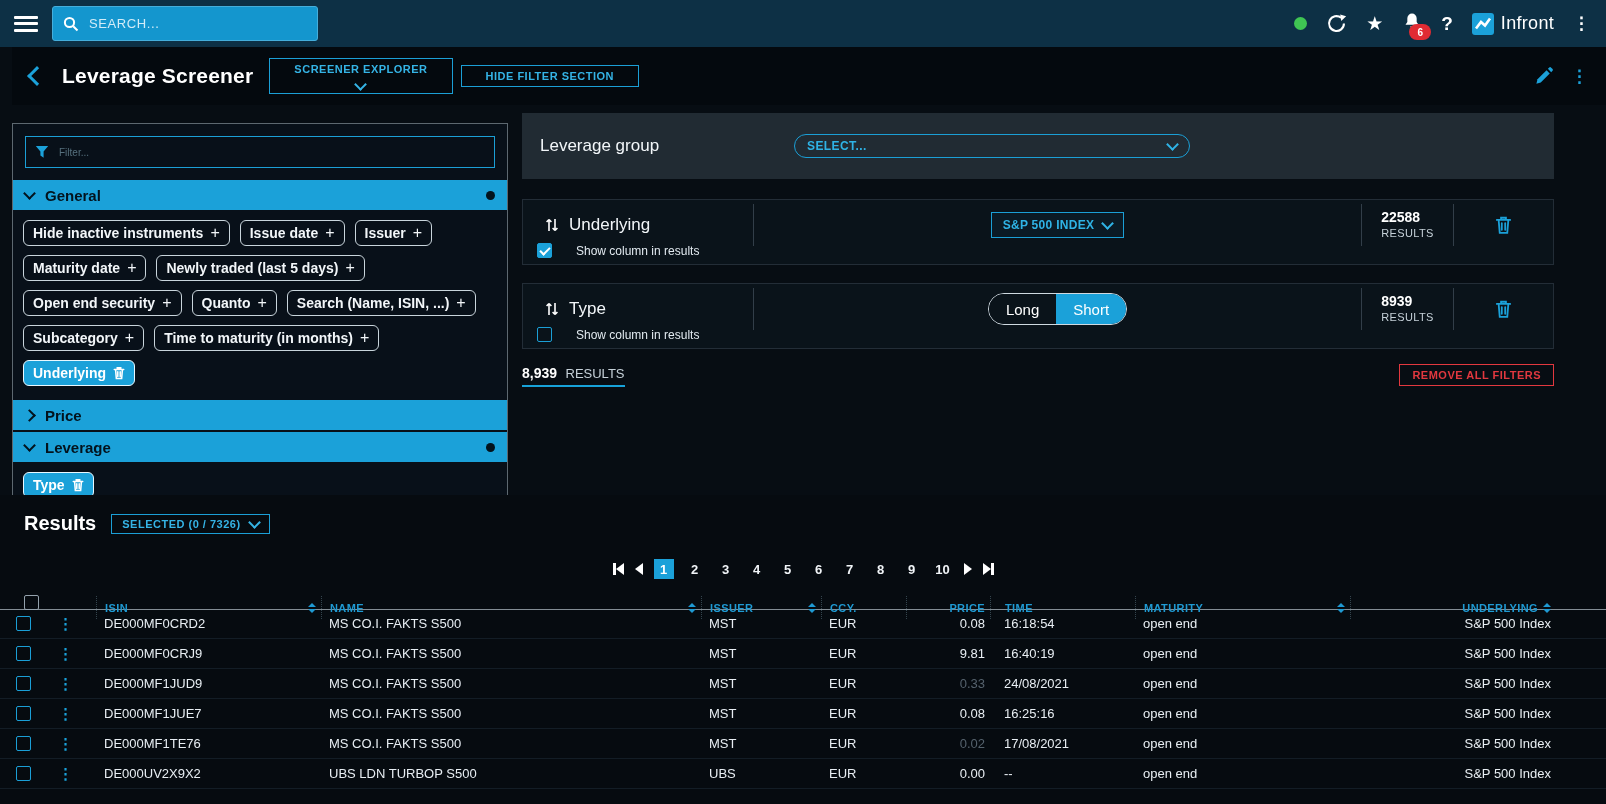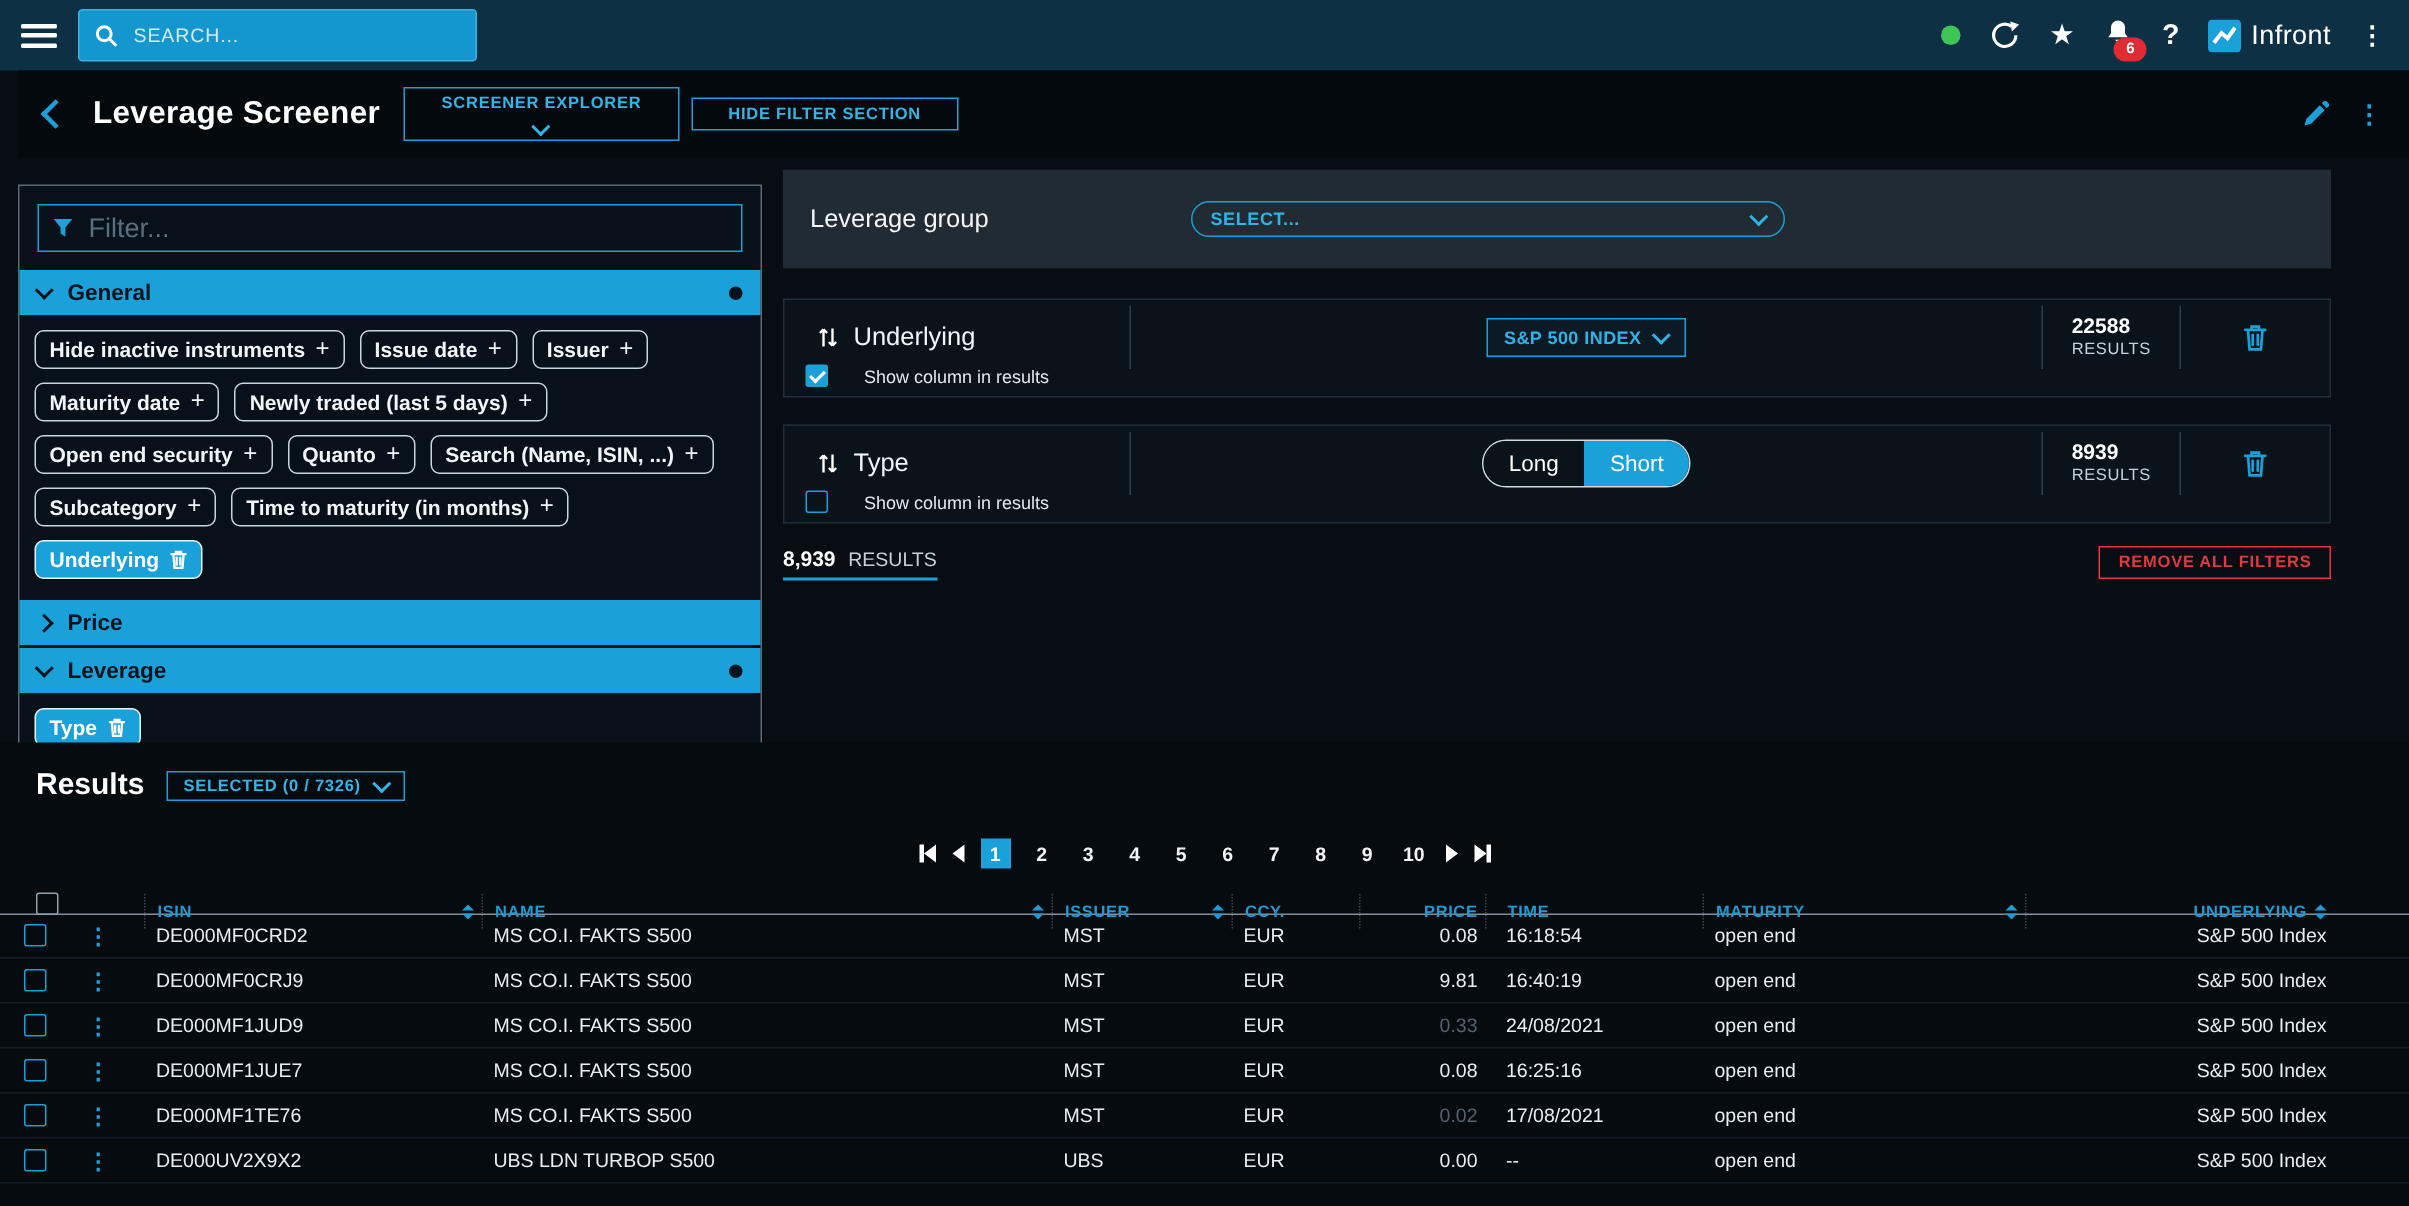--- a/index.html
+++ b/index.html
@@ -40,21 +40,21 @@
   .cyandots{color:#1ba1d9;font-size:17px;font-weight:700;}
 
   
   .chev{display:inline-block;width:7px;height:7px;border-right:2px solid currentColor;border-bottom:2px solid currentColor;
     transform:rotate(45deg);margin-top:-3px;}
   .chev.right{transform:rotate(-45deg);margin-top:0;}
 
   
   .fpanel{position:absolute;left:12px;top:123px;width:496px;border:1px solid #5d6870;background:#081019;box-sizing:border-box;}
   .finput{margin:12px;height:30px;border:1px solid #1b9fd6;display:flex;align-items:center;gap:8px;padding:0 9px;}
-  .finput input{flex:1;background:transparent;border:none;outline:none;color:#8b5cf6;font-size:18px;font-family:"Liberation Sans",sans-serif;}
+  .finput input{flex:1;background:transparent;border:none;outline:none;color:#8b5cf6;font-size:10px;font-family:"Liberation Sans",sans-serif;}
   .finput input::placeholder{color:#56707e;opacity:1;}
   .fsection{margin-top:2px;}
   .fsection-head{height:30px;background:#1ba1d9;color:#03131d;display:flex;align-items:center;gap:11px;
     padding:0 12px;font-size:15px;font-weight:700;cursor:pointer;}
   .fsection-head .chev{border-color:#03131d;}
   .secdot{margin-left:auto;width:9px;height:9px;border-radius:50%;background:#03131d;}
   .chips{padding:10px 10px 12px 10px;display:flex;flex-wrap:wrap;gap:9px 10px;}
   .chip{display:inline-flex;align-items:center;gap:7px;border:1px solid #c9d5dc;border-radius:6px;
     padding:2px 9px;font-size:14px;font-weight:700;color:#f2f6f9;cursor:pointer;line-height:20px;}
   .chip .plus{font-weight:400;font-size:16px;}

